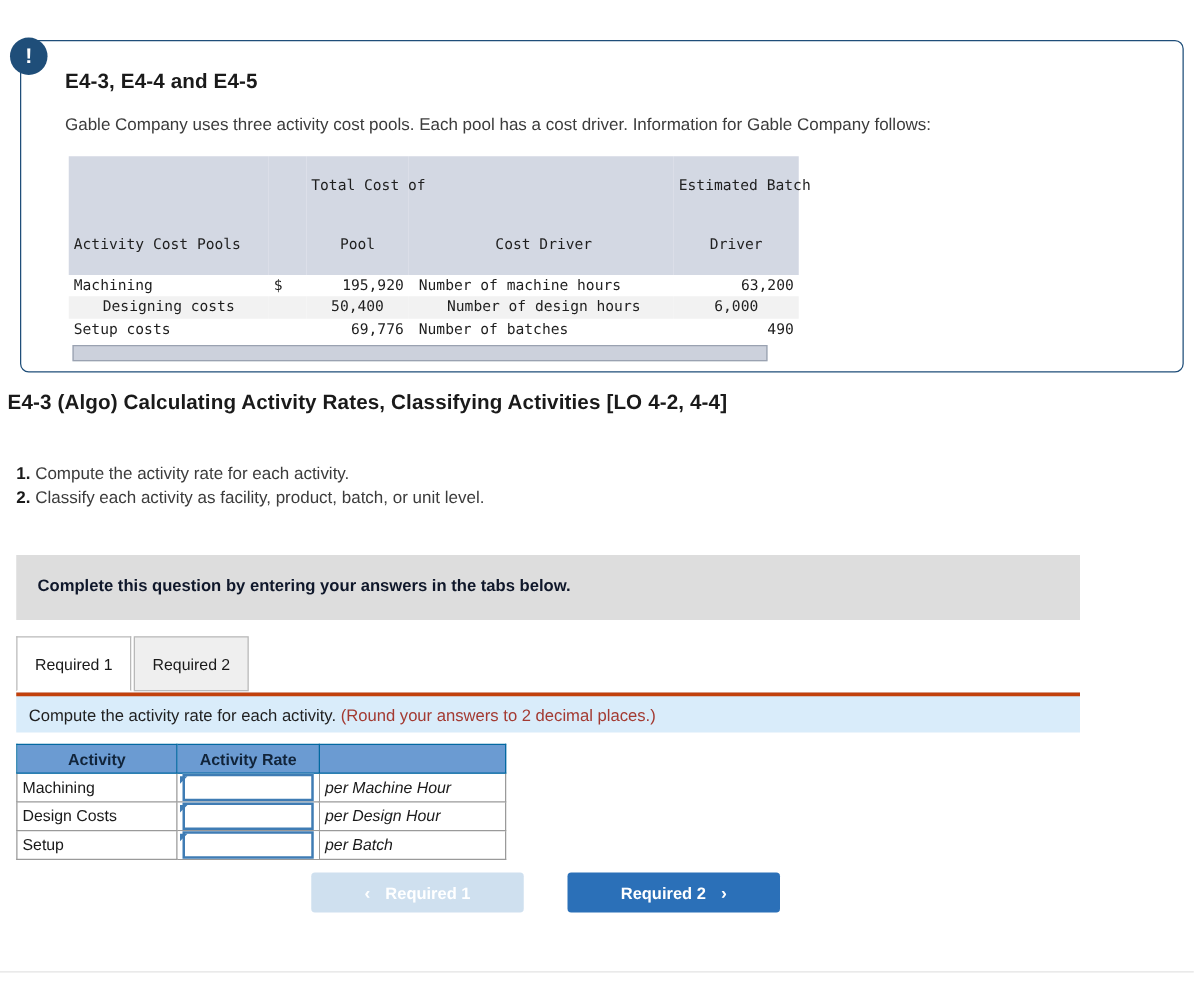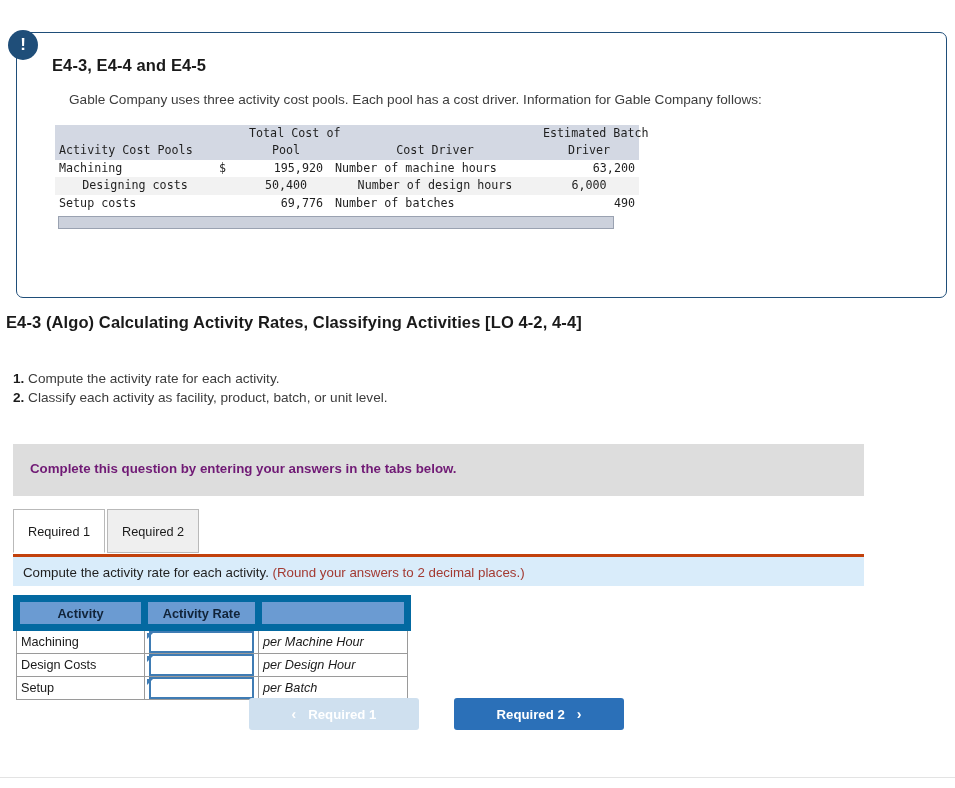--- a/index.html
+++ b/index.html
@@ -67,40 +67,40 @@
   .problem-code {
     font-size: 16.5px;
     font-weight: bold;
     color: #1a1a1a;
     margin: 0 0 16px 0;
     letter-spacing: 0.1px;
   }
   .problem-desc {
     font-size: 13.6px;
     color: #3c3c3c;
-    margin: 0 0 16px 17px;
+    margin: 0 0 16px 0;
     line-height: 1.3;
   }
 
   
   .mono-table-wrap {
     width: 556px;
     margin-left: 3px;
   }
   table.mono-table {
     border-collapse: collapse;
     font-family: "DejaVu Sans Mono", "Liberation Mono", monospace;
     font-size: 11.7px;
     color: #1f1f1f;
     width: 556px;
     table-layout: fixed;
   }
   table.mono-table thead td {
     background: #d3d8e3;
-    padding: 1px 4px;
+    padding: 16px 4px;
     white-space: pre;
     vertical-align: bottom;
     line-height: 1.33;
   }
   table.mono-table tbody td {
     padding: 1px 4px;
     white-space: pre;
     line-height: 1.33;
   }
   table.mono-table tbody tr.striped td {
@@ -159,21 +159,21 @@
     height: 52px;
     background: #dddddd;
     box-sizing: border-box;
   }
   .grey-bar span {
     position: absolute;
     left: 17px;
     top: 17px;
     font-size: 13.3px;
     font-weight: bold;
-    color: #701a75;
+    color: #0f172a;
   }
 
   
   .tabs {
     position: absolute;
     left: 13px;
     top: 506px;
     height: 47px;
     display: flex;
     align-items: flex-end;
@@ -230,21 +230,21 @@
     table-layout: fixed;
     font-size: 12.7px;
     color: #1a1a1a;
   }
   table.ans-table th {
     background: #6b9bd2;
     color: #11243a;
     font-size: 12.8px;
     font-weight: bold;
     height: 22px;
-    border: 7px solid #0369a1;
+    border: 1px solid #0369a1;
     text-align: center;
     padding: 0;
   }
   table.ans-table td {
     border: 1px solid #9a9a9a;
     height: 22px;
     padding: 0 4px;
     background: #ffffff;
     vertical-align: middle;
   }

